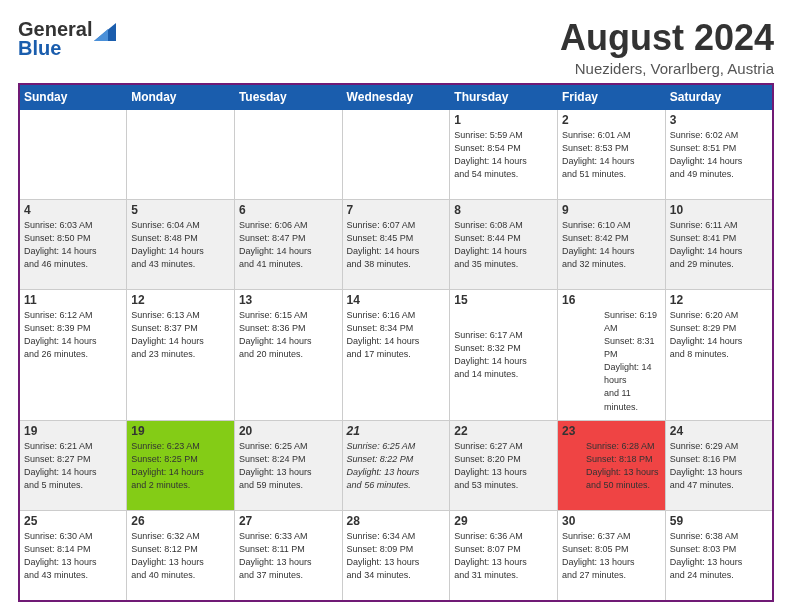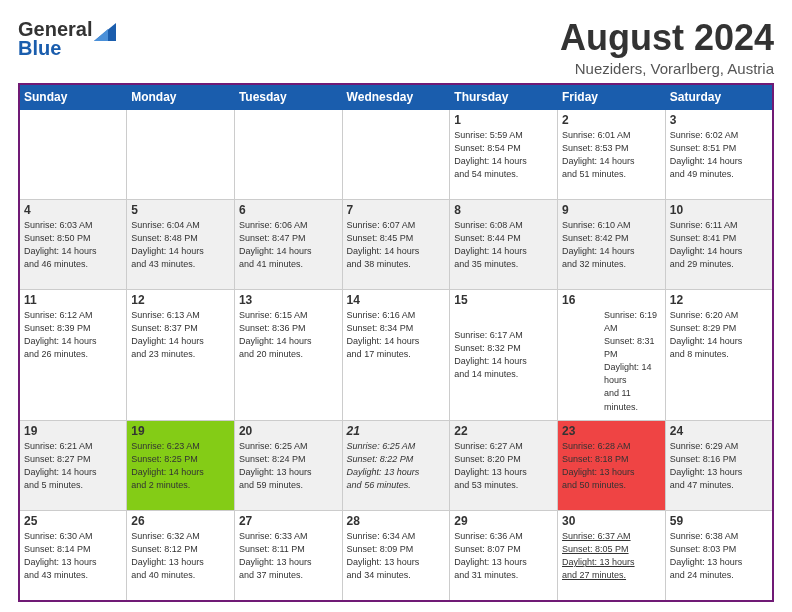--- a/index.html
+++ b/index.html
@@ -301,21 +301,21 @@
           </td>
           <td style="background: rgb(240, 240, 240);">
             <span class="day-num">22</span>
             <div class="day-info" style="white-space: pre-line;">Sunrise: 6:27 AM
 Sunset: 8:20 PM
 Daylight: 13 hours
 and 53 minutes.</div>
           </td>
           <td style="background: #ef4444;">
             <span class="day-num">23</span>
-            <div class="day-info" style="white-space: pre-line;">Sunrise: 6:28 AM
+            <div class="day-info" style="white-space: pre-line; margin-left: 24px;">Sunrise: 6:28 AM
 Sunset: 8:18 PM
 Daylight: 13 hours
 and 50 minutes.</div>
           </td>
           <td style="background: rgb(240, 240, 240);">
             <span class="day-num">24</span>
             <div class="day-info" style="white-space: pre-line;">Sunrise: 6:29 AM
 Sunset: 8:16 PM
 Daylight: 13 hours
 and 47 minutes.</div>
@@ -352,21 +352,21 @@
           </td>
           <td>
             <span class="day-num">29</span>
             <div class="day-info" style="white-space: pre-line;">Sunrise: 6:36 AM
 Sunset: 8:07 PM
 Daylight: 13 hours
 and 31 minutes.</div>
           </td>
           <td>
             <span class="day-num">30</span>
-            <div class="day-info" style="white-space: pre-line; text-decoration: underline;">Sunrise: 6:37 AM
+            <div class="day-info" style="white-space: pre-line;">Sunrise: 6:37 AM
 Sunset: 8:05 PM
 Daylight: 13 hours
 and 27 minutes.</div>
           </td>
           <td>
             <span class="day-num">59</span>
             <div class="day-info" style="white-space: pre-line;">Sunrise: 6:38 AM
 Sunset: 8:03 PM
 Daylight: 13 hours
 and 24 minutes.</div>

